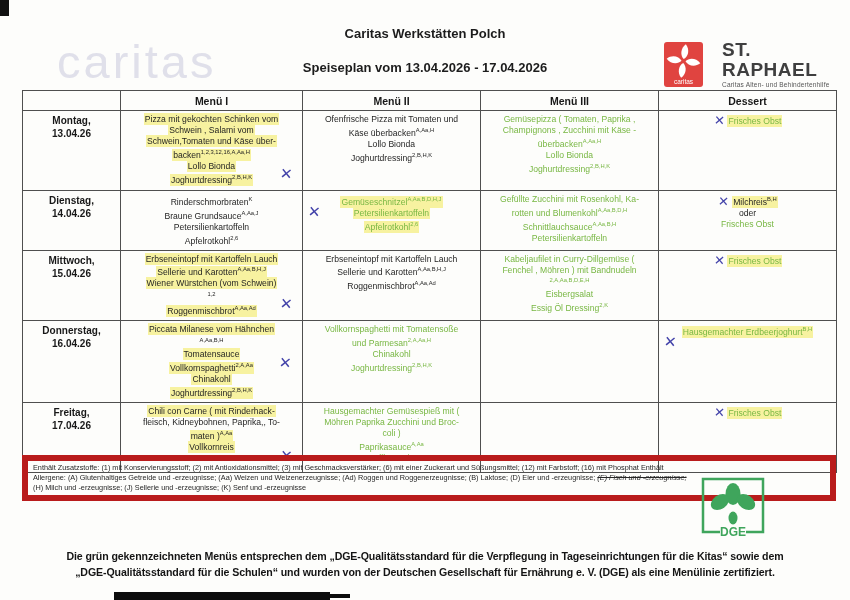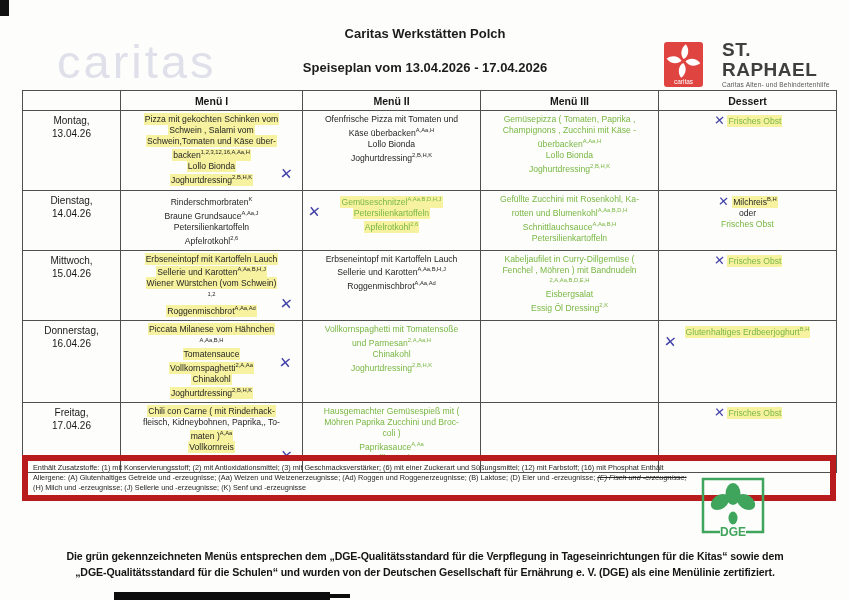--- a/index.html
+++ b/index.html
@@ -22,21 +22,21 @@
 
   table.menu-table{position:absolute;left:22px;top:90px;width:814px;border-collapse:collapse;table-layout:fixed;}
   .menu-table th,.menu-table td{border:1px solid #4f4f4f;}
   th.col-head{font-size:10.5px;font-weight:bold;color:#181818;height:20px;padding:2px 16px;}
   tbody tr:nth-child(1){height:80px;}
   tbody tr:nth-child(2){height:50px;}
   tbody tr:nth-child(3){height:68px;}
   tbody tr:nth-child(4){height:77px;}
   tbody tr:nth-child(5){height:70px;padding-left:44px;}
   td.day-cell{vertical-align:top;text-align:center;padding-top:3px;}
-  .day-name,.day-date{font-size:10px;font-weight:normal;color:#181818;line-height:13px;}
+  .day-name,.day-date{font-size:10px;font-weight:bold;color:#181818;line-height:13px;}
   td.menu-cell{position:relative;vertical-align:top;text-align:center;padding:3px 3px;}
   .line{font-size:8.6px;line-height:11px;min-height:8px;color:#1f1f1f;}
   .line.green{color:#78b743;}
   .hl{background:#f7f2a0;box-shadow:0 0 0 1px #f7f2a0;}
   .sup{font-size:5.8px;vertical-align:super;}
   .xmark{color:#4444aa;font-size:15px;line-height:1;display:inline-block;transform:rotate(6deg);font-weight:bold;}
   .x-rb{position:absolute;right:9px;bottom:9px;}
   .x-rm{position:absolute;right:10px;top:42%;}
   .x-lm{position:absolute;left:5px;top:13px;}
   .x-lb{position:absolute;left:5px;top:13px;}
@@ -209,21 +209,21 @@
             <span class="xmark x-rm">✕</span>
           </td>
           <td class="menu-cell">
             <div class="line green"><span><span>Vollkornspaghetti mit Tomatensoße</span></span></div>
             <div class="line green"><span><span>und Parmesan</span><sup class="sup">2,A,Aa,H</sup></span></div>
             <div class="line green"><span><span>Chinakohl</span></span></div>
             <div class="line green"><span><span>Joghurtdressing</span><sup class="sup">2,B,H,K</sup></span></div>
           </td>
           <td class="menu-cell"></td>
           <td class="menu-cell">
-            <div class="line green"><span class="hl"><span>Glutenhaltiges Erdbeerjoghurt</span><sup class="sup">B,H</sup></span></div>
+            <div class="line green"><span class="hl"><span>Hausgemachter Erdbeerjoghurt</span><sup class="sup">B,H</sup></span></div>
             <span class="xmark x-lb">✕</span>
           </td>
         </tr>
         <tr>
           <td class="day-cell">
             <div class="day-name">Freitag,</div>
             <div class="day-date">17.04.26</div>
           </td>
           <td class="menu-cell">
             <div class="line"><span class="hl"><span>Chili con Carne ( mit Rinderhack-</span></span></div>

